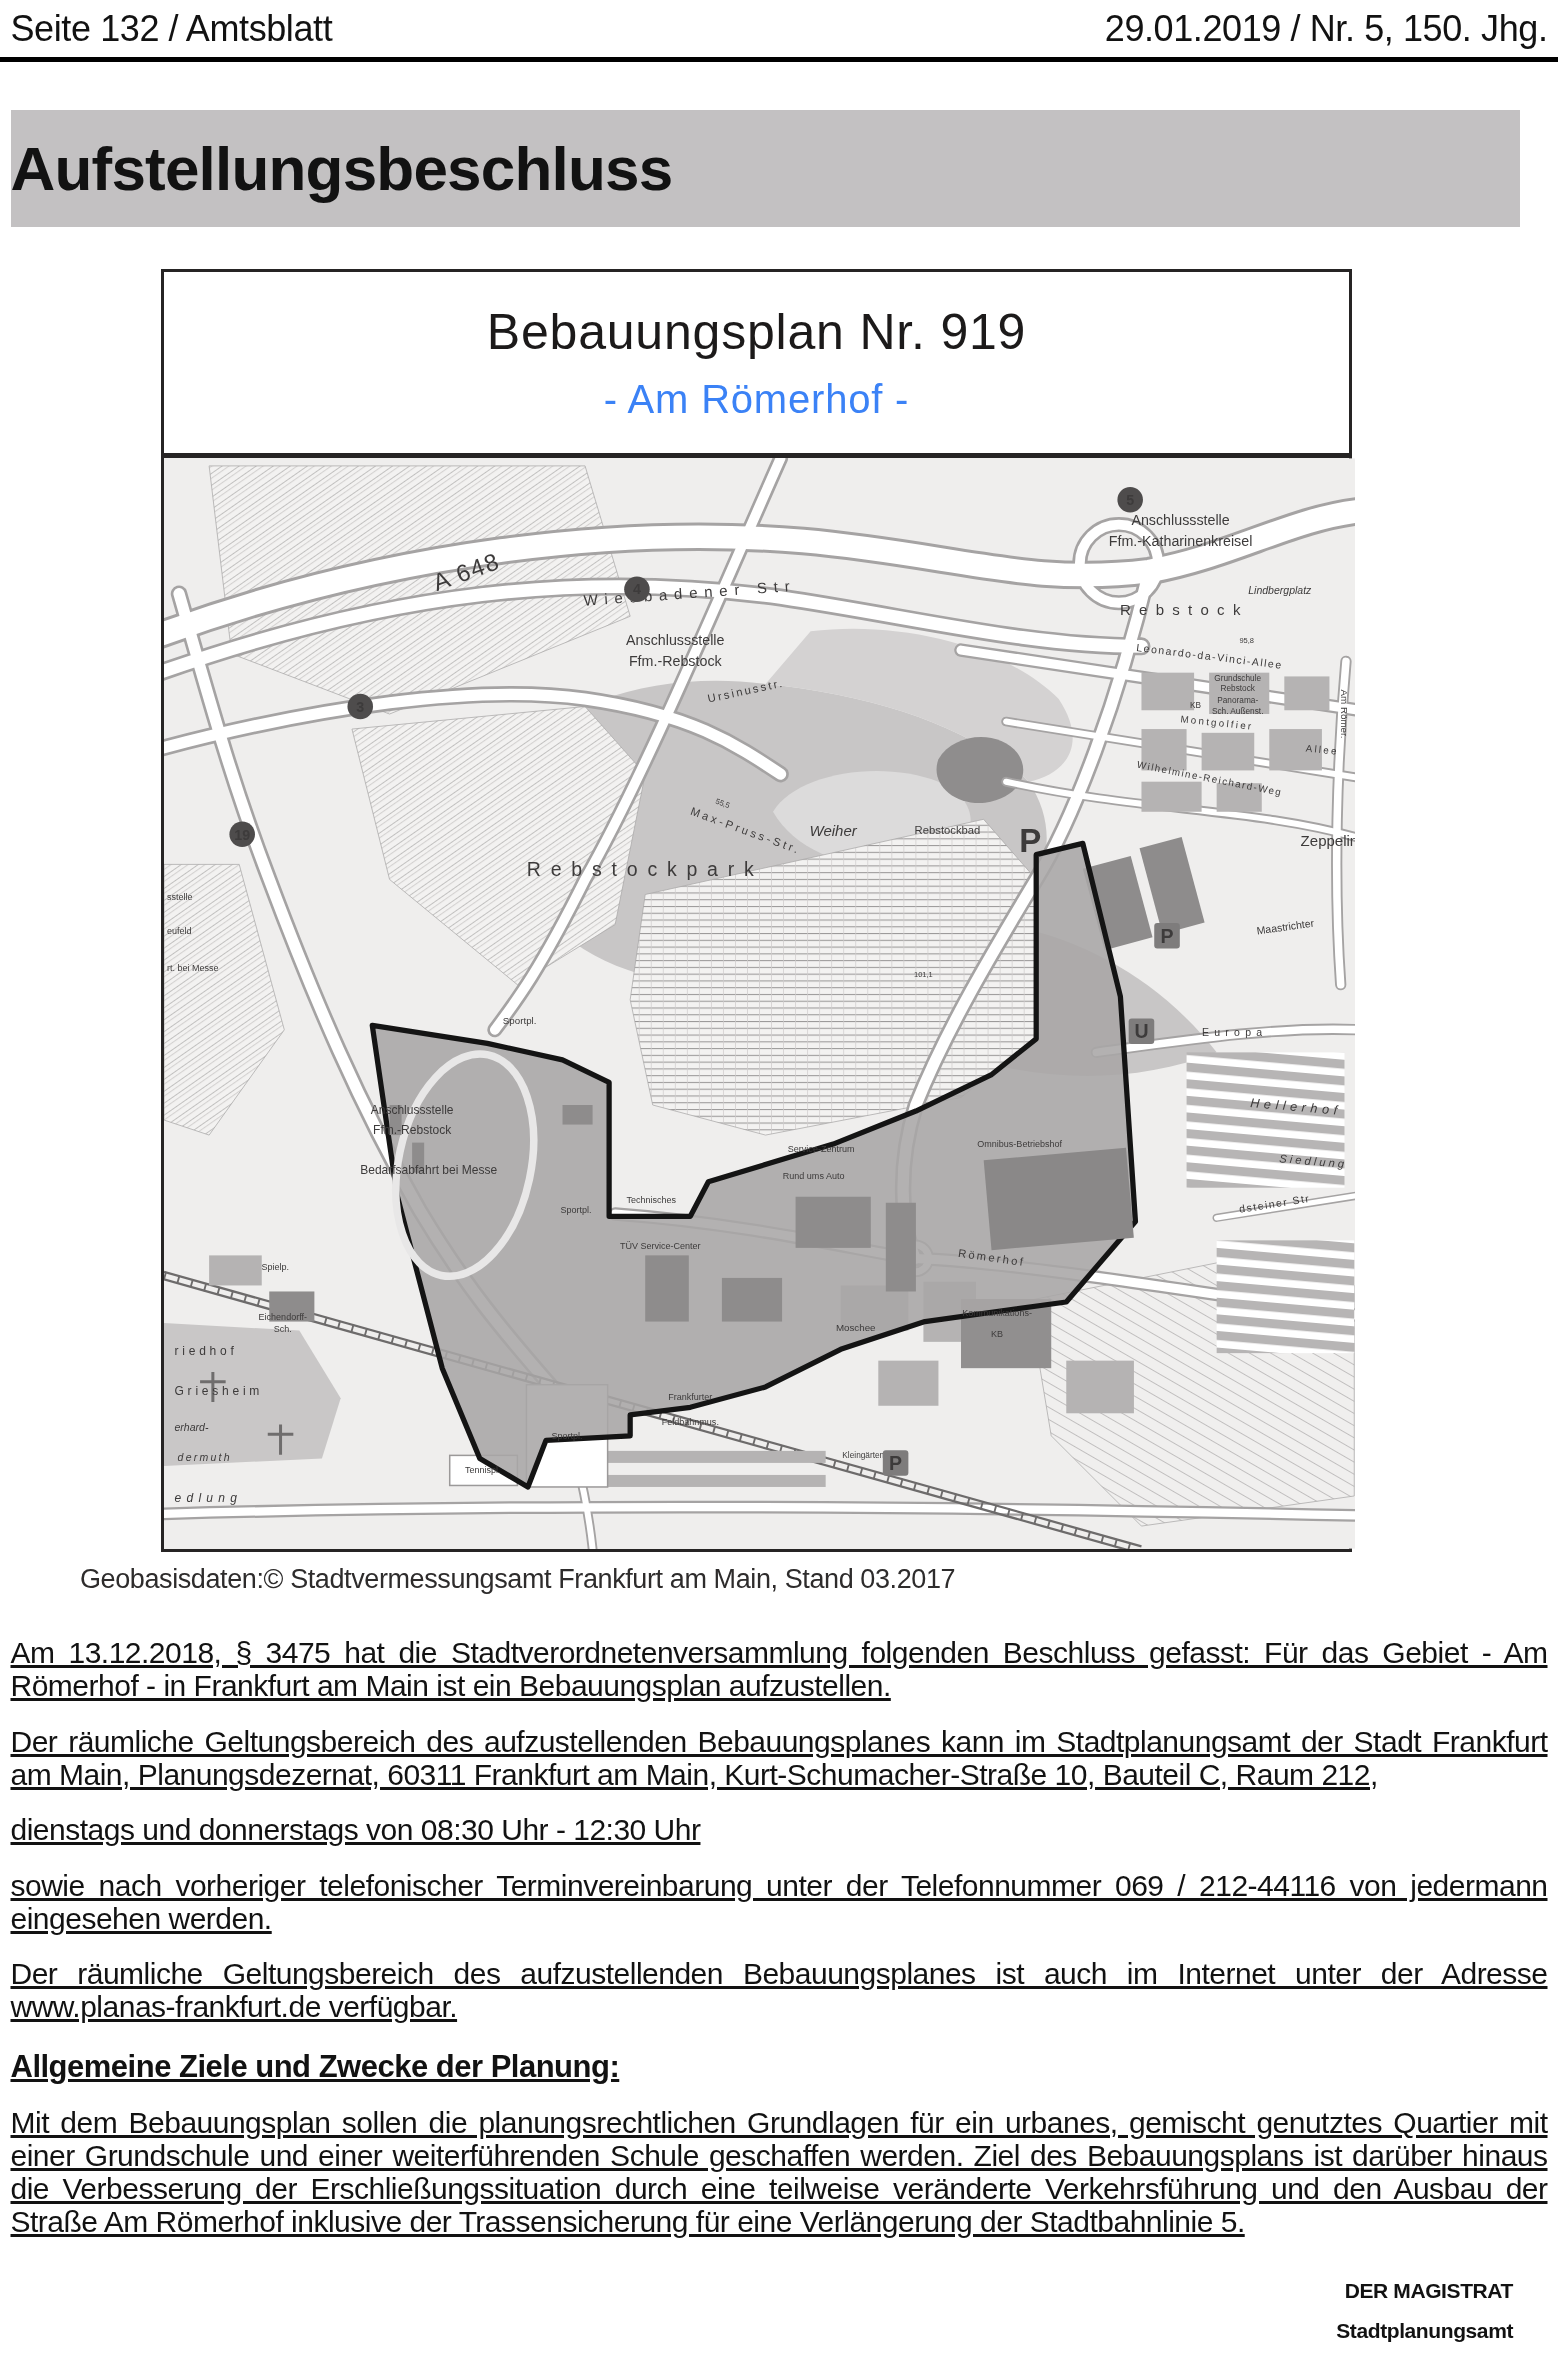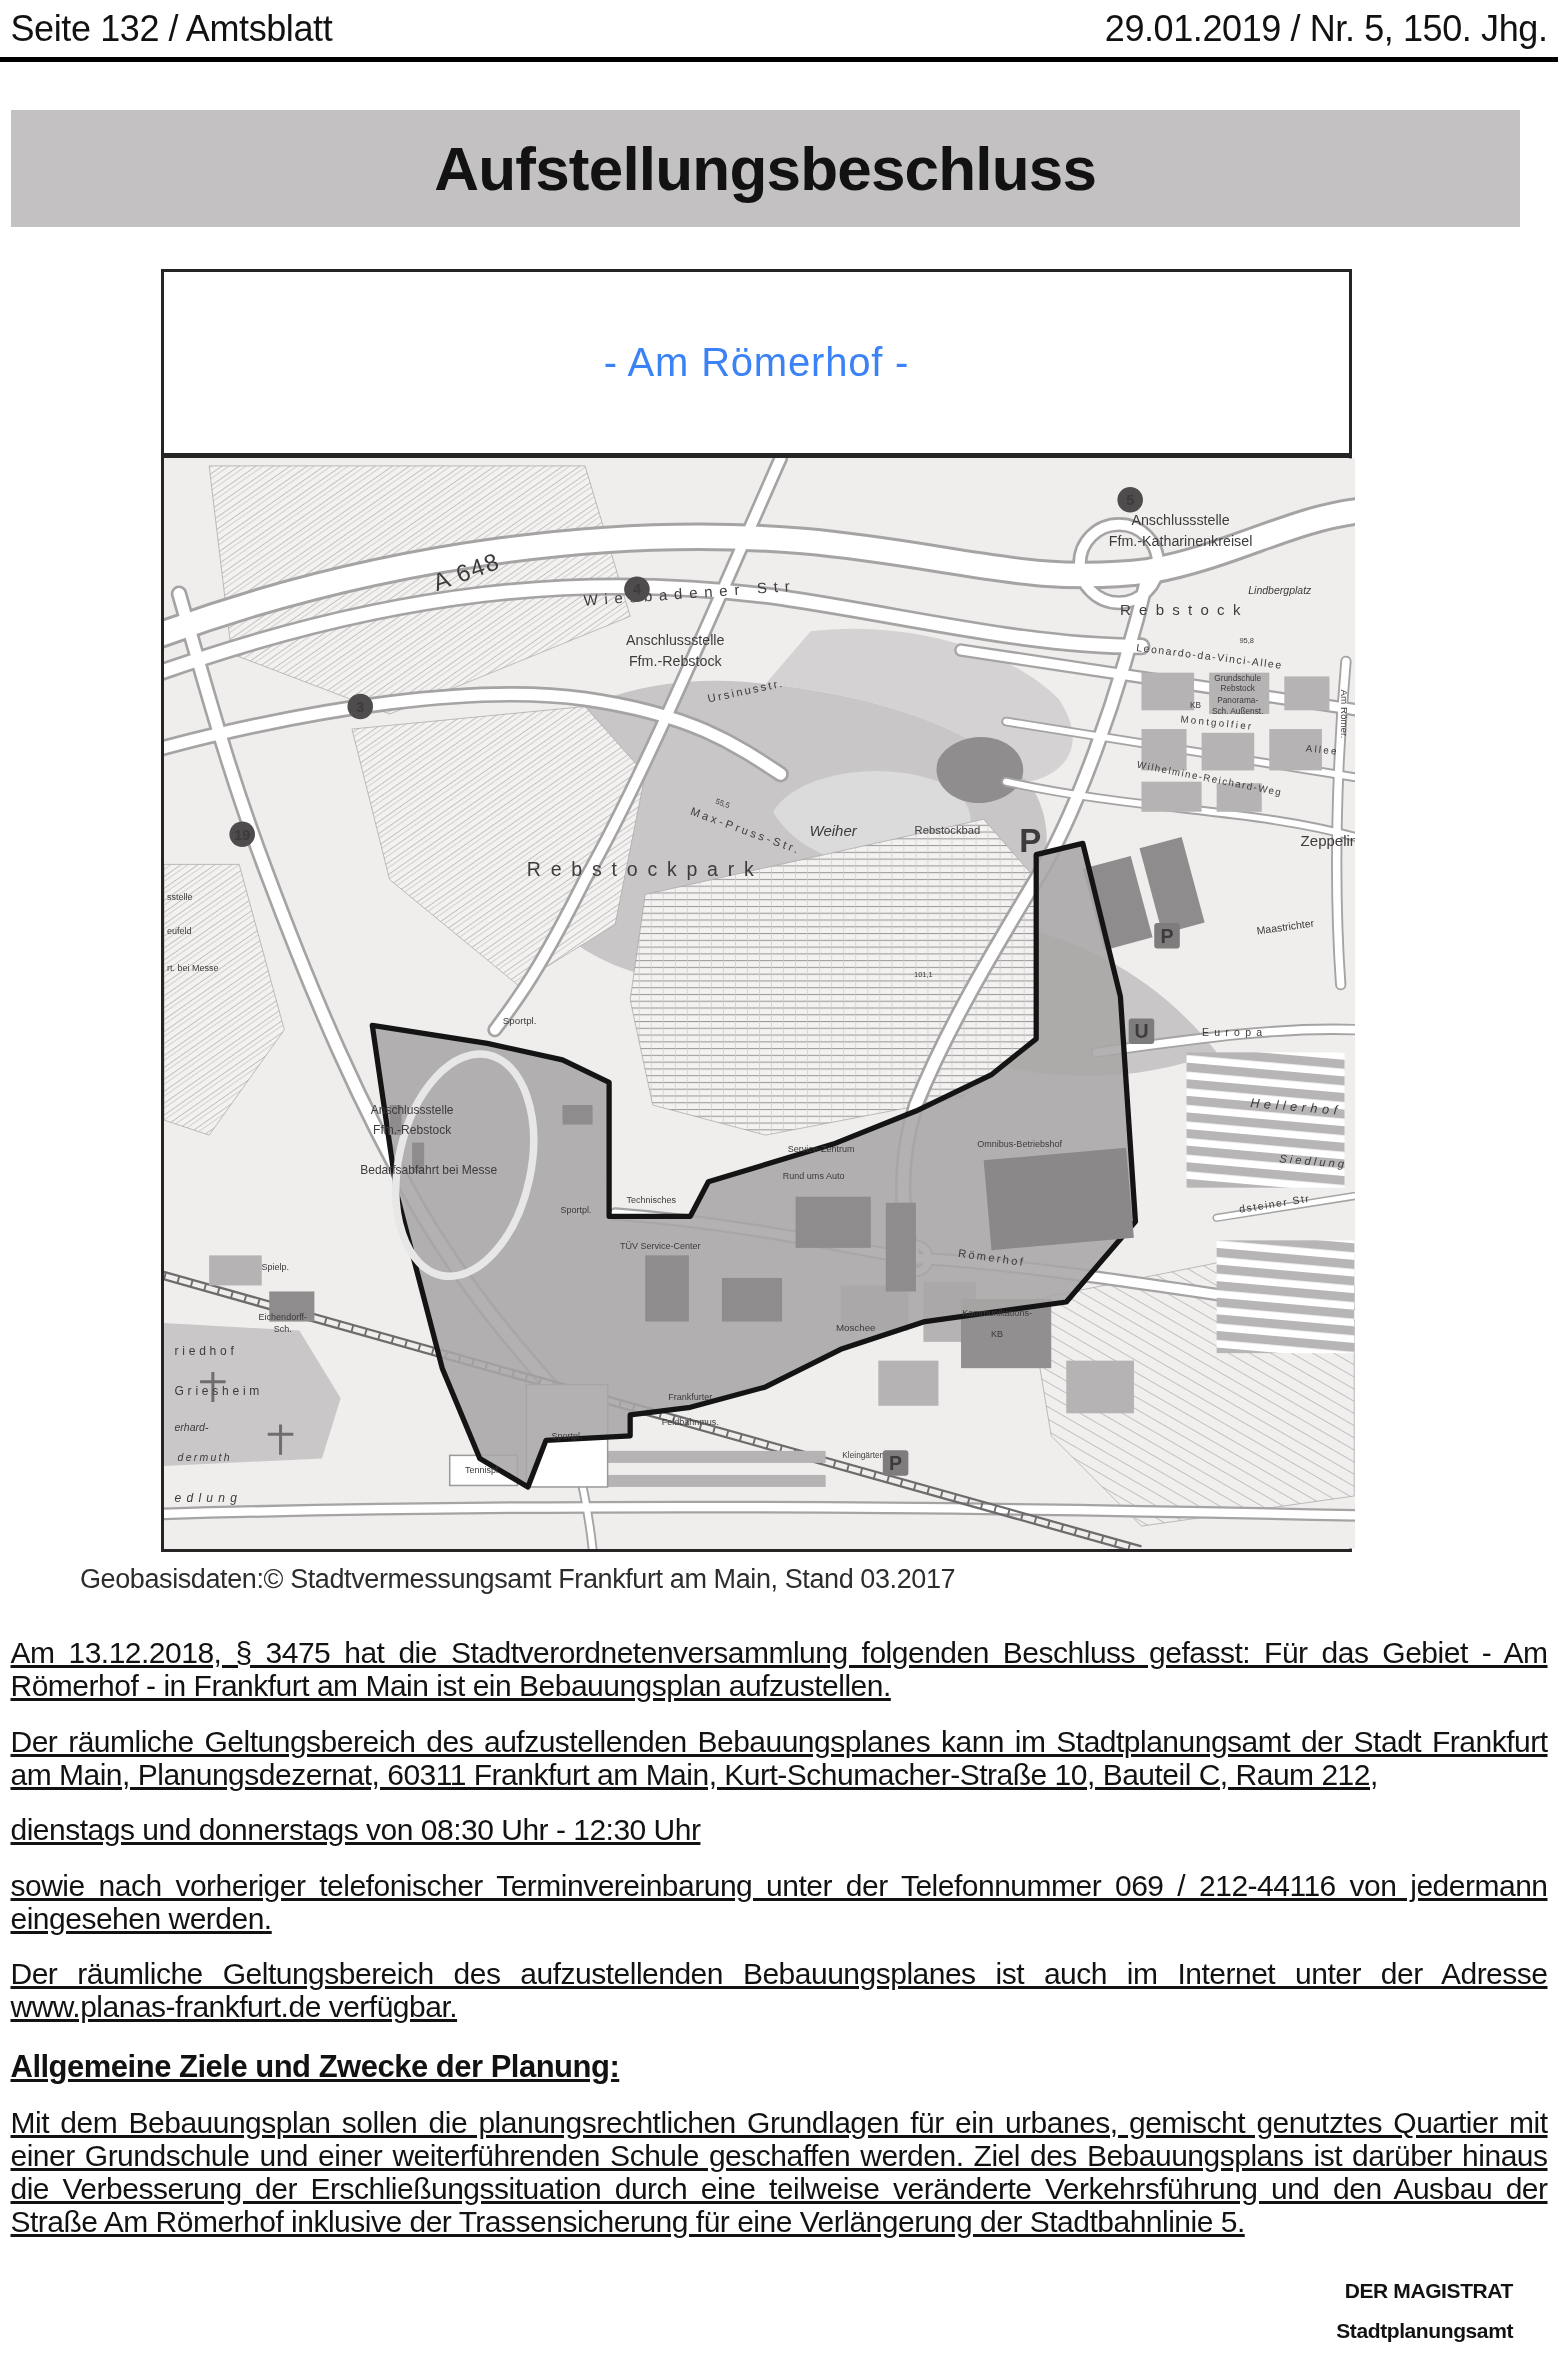--- a/index.html
+++ b/index.html
@@ -10,21 +10,21 @@
   }
   
   .header{
     display:flex;justify-content:space-between;align-items:flex-end;
     padding:7.5px 10.5px 7.5px 10.5px;border-bottom:5.3px solid #000;
     font-size:36px;letter-spacing:-0.4px;
   }
   
   .banner{
     margin:48px 38px 0 10.5px;height:117px;background:#c3c1c2;
-    display:flex;align-items:center;justify-content:center;
+    display:flex;align-items:center;justify-content:flex-start;
   }
   .banner .t{font-size:62px;font-weight:bold;letter-spacing:-0.8px;}
   
   .figure{width:1191px;margin:42px 0 0 161px;}
   .titlebox{
     border:3.8px solid #262424;border-bottom-width:5.3px;height:181px;
     display:flex;flex-direction:column;align-items:center;justify-content:center;gap:16.5px;
     background:#fff;
   }
   .titlebox .l1{font-size:50px;color:#1c1a1a;letter-spacing:0.8px;}
@@ -54,20 +54,21 @@
   <span>Seite 132 / Amtsblatt</span>
   <span>29.01.2019 / Nr. 5, 150. Jhg.</span>
 </div>
 
 <div class="banner">
   <span class="t">Aufstellungsbeschluss</span>
 </div>
 
 <div class="figure">
   <div class="titlebox">
+    <div class="l1">Bebauungsplan Nr. 919</div>
     <div class="l2">- Am Römerhof -</div>
   </div>
   <div class="mapwrap">
     <svg id="map-svg" width="1191" height="1091" viewBox="0 0 1584 1450">
       <defs>
         <pattern id="hatchA" width="13" height="13" patternUnits="userSpaceOnUse" patternTransform="rotate(55)">
           <rect width="13" height="13" fill="#f3f2f1"></rect>
           <line x1="0" y1="0" x2="0" y2="13" stroke="#969494" stroke-width="1.4"></line>
           <line x1="6" y1="0" x2="6" y2="13" stroke="#c4c2c2" stroke-width="1"></line>
         </pattern>

